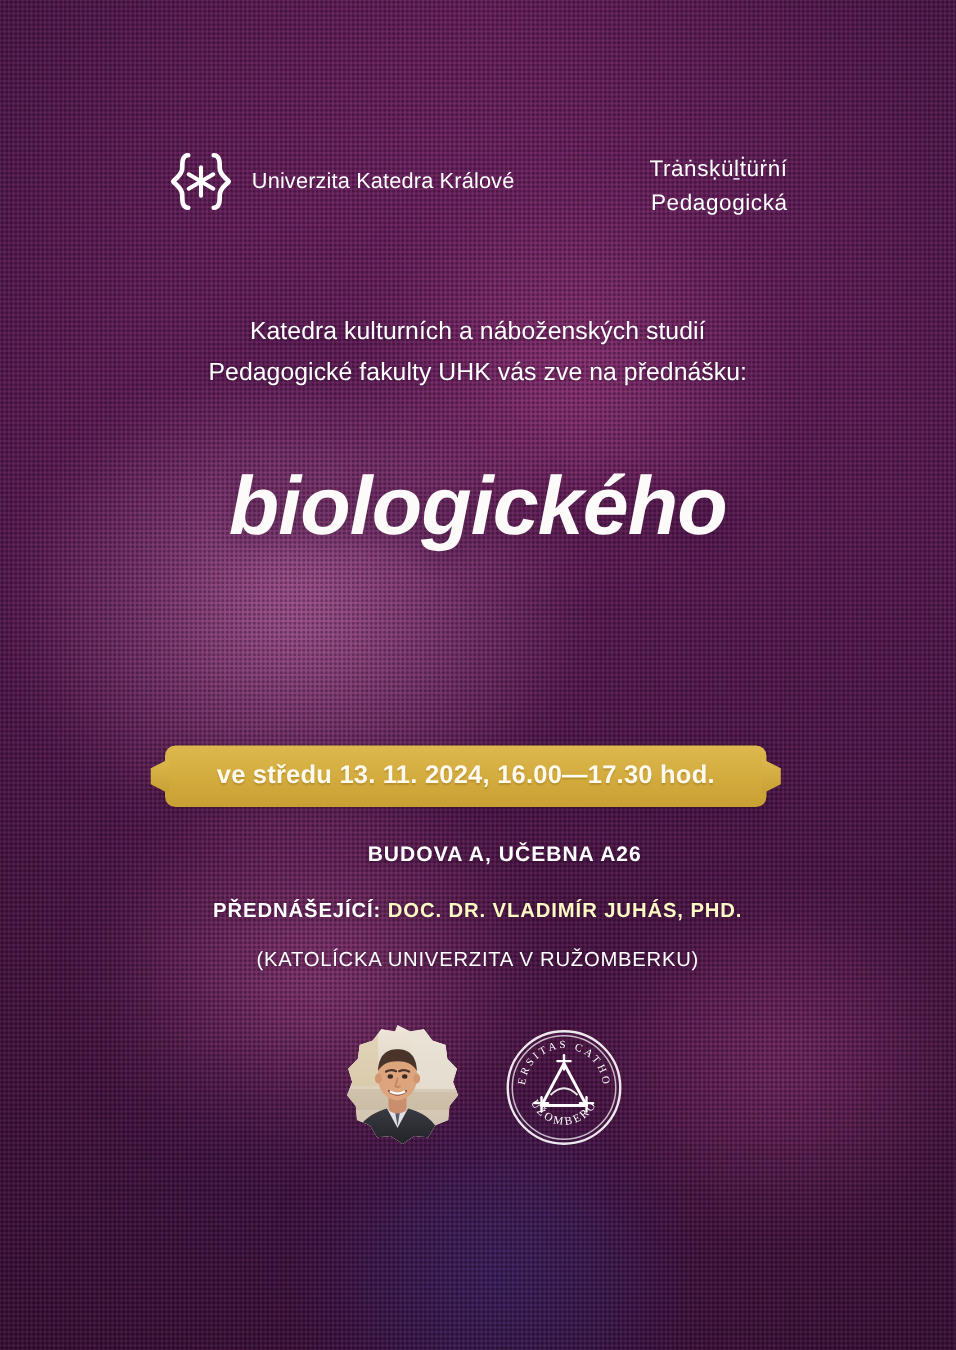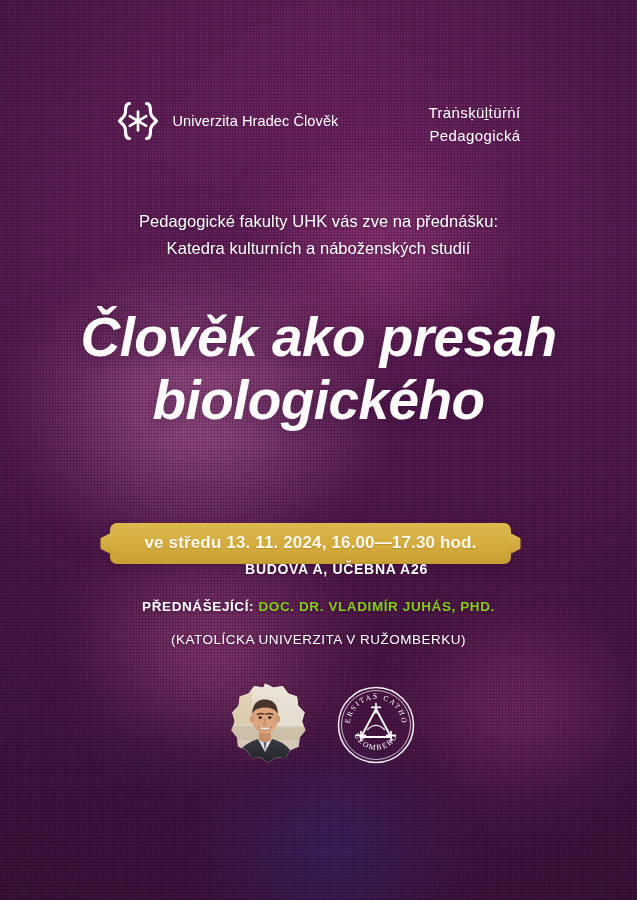--- a/index.html
+++ b/index.html
@@ -168,21 +168,20 @@
     text-shadow: 0 3px 14px rgba(45,10,50,0.45);
   }
 
   
   .ribbon-wrap {
     position: absolute;
     top: 497px;
     left: 0; right: 16px;
     display: flex;
     justify-content: center;
-    margin-top: 26px;
   }
   .ribbon {
     position: relative;
     background: linear-gradient(180deg, #dcb84e 0%, #d3ab3d 55%, #c79f33 100%);
     color: #fffaf0;
     font-size: 17px;
     font-weight: 700;
     letter-spacing: 0.15px;
     padding: 10px 34px 11px;
     border-radius: 7px;
@@ -231,21 +230,21 @@
     left: 0; right: 0;
     text-align: center;
     font-size: 13.5px;
     line-height: 1.55;
     letter-spacing: 0.6px;
     font-weight: 700;
     color: #ffffff;
     text-shadow: 0 1px 3px rgba(40,8,46,0.55);
   }
   .speaker .name {
-    color: #84cc16;
+    color: #fef9c3;
   }
   .speaker .affil {
     display: block;
     font-weight: 400;
     letter-spacing: 0.5px;
     margin-top: 12px;
   }
 
   
   .bottom-logos {
@@ -293,38 +292,37 @@
               <path d="M30.5 3.5 C34.5 3.5 34.5 8 34.5 12 C34.5 16.5 38.5 18.5 40.5 21 C38.5 23.5 34.5 25.5 34.5 30 C34.5 34 34.5 38.5 30.5 38.5"></path>
             </g>
             <g stroke="#ffffff" stroke-width="2.7" stroke-linecap="round">
               <line x1="22" y1="11.5" x2="22" y2="30.5"></line>
               <line x1="13.8" y1="16.2" x2="30.2" y2="25.8"></line>
               <line x1="30.2" y1="16.2" x2="13.8" y2="25.8"></line>
             </g>
           </svg>
         </span>
         <div class="uhk-text">
-          <div>Univerzita Hradec Člověk</div>
+          <div>Univerzita Katedra Králové</div>
         </div>
       </div>
 
       <div class="tk-text">
         <div>Trȧṅsḳüḻṫüṙṅí</div>
         <div>Pedagogická</div>
       </div>
 
     </div>
 
     <div class="intro">
+      <div>Katedra kulturních a náboženských studií</div>
       <div>Pedagogické fakulty UHK vás zve na přednášku:</div>
-      <div>Katedra kulturních a náboženských studií</div>
     </div>
 
     <div class="title">
-      <div>Člověk ako presah</div>
       <div>biologického</div>
     </div>
 
     <div class="ribbon-wrap">
       <div class="ribbon">ve středu 13. 11. 2024, 16.00—17.30 hod.</div>
     </div>
 
     <div class="venue">BUDOVA A, UČEBNA A26</div>
 
     <div class="speaker">

